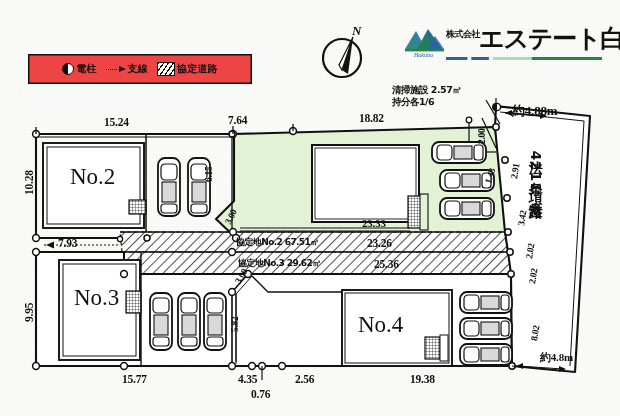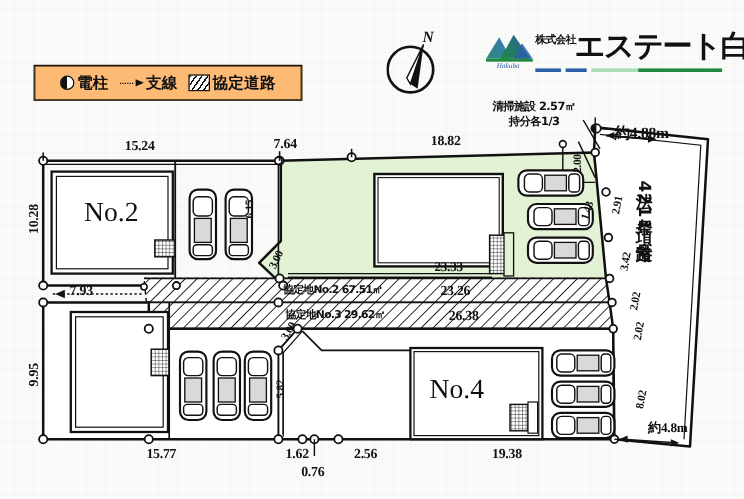--- a/index.html
+++ b/index.html
@@ -20,23 +20,23 @@
     background:
       repeating-linear-gradient(0deg,rgba(0,0,0,.012) 0 1px,transparent 1px 3px),
       repeating-linear-gradient(90deg,rgba(0,0,0,.012) 0 1px,transparent 1px 3px),
       #fbfbfa;
     pointer-events:none;
   }
 
   
   #legend{
     left:28px;top:54px;width:222px;height:28px;
-    border:1.6px solid #111;background:#fdba74;
+    border:1.6px solid #111;background:#ef4444;
     display:flex;align-items:center;justify-content:center;gap:9px;
-    font-size:13px;font-weight:bold;color:#111;
+    font-size:10px;font-weight:bold;color:#111;
     letter-spacing:.2px;
     box-shadow:0 0 0 .5px #111 inset;
   }
   .lg-item{display:flex;align-items:center;gap:2px;white-space:nowrap;}
   .pole-glyph{
     display:inline-block;width:10px;height:10px;border-radius:50%;
     border:1.6px solid #111;background:
       linear-gradient(90deg,#111 0 50%,#fff 50% 100%);
   }
   .wire-glyph{display:inline-block;width:20px;height:9px;position:relative;}
@@ -92,21 +92,21 @@
   }
   .jp{font-family:"DejaVu Sans","Liberation Sans",sans-serif;font-weight:bold;}
   .kyotei{font-size:9px;letter-spacing:-.6px;}
   .roadtxt{
     font-family:"DejaVu Sans","Liberation Sans",sans-serif;
     font-size:14px;font-weight:bold;color:#111;
     writing-mode:vertical-rl;line-height:1.02;letter-spacing:.5px;
   }
   .seisou{
     font-family:"DejaVu Sans","Liberation Sans",sans-serif;
-    font-size:9.5px;font-weight:bold;color:#111;text-align:center;
+    font-size:9.5px;font-weight:bold;color:#111;
     line-height:11.5px;letter-spacing:-.5px;
   }
 </style>
 </head>
 <body>
 
 <div id="stage">
 
   <div id="paper"></div>
 
@@ -381,57 +381,58 @@
       <svg class="logo-bar" viewBox="0 0 160 5" preserveAspectRatio="none">
         <rect x="0" y="1" width="22" height="3" fill="#2b5fa8"></rect>
         <rect x="26" y="1" width="18" height="3" fill="#2b5fa8"></rect>
         <rect x="48" y="1" width="40" height="3" fill="#a8ddb5"></rect>
         <rect x="88" y="1" width="72" height="3" fill="#1f8a3f"></rect>
       </svg>
     </div>
   </div>
 
   <div class="lbl lotname" style="left:70px;top:165px;">No.2</div>
+  <div class="lbl lotname" style="left:74px;top:285px;line-height:26px;width:44px;text-align:center;">No.3</div>
   <div class="lbl lotname" style="left:358px;top:313px;">No.4</div>
 
   <div class="lbl dim" style="left:104px;top:117px;">15.24</div>
   <div class="lbl dim" style="left:228px;top:115px;">7.64</div>
   <div class="lbl dim" style="left:359px;top:113px;">18.82</div>
 
   <div class="lbl dim vert" style="left:24px;top:195px;transform:rotate(-90deg);">10.28</div>
   <div class="lbl dim vert" style="left:24px;top:322px;transform:rotate(-90deg);">9.95</div>
 
   <div class="lbl dim" style="left:122px;top:374px;">15.77</div>
-  <div class="lbl dim" style="left:238px;top:374px;">1.62</div>
+  <div class="lbl dim" style="left:238px;top:374px;">4.35</div>
   <div class="lbl dim" style="left:283px;top:374px;margin-left:12px;">2.56</div>
   <div class="lbl dim" style="left:251px;top:389px;">0.76</div>
   <div class="lbl dim" style="left:410px;top:374px;">19.38</div>
 
   <div class="lbl dim" style="left:512px;top:104px;font-size:13px;">約4.88m</div>
   <div class="lbl dim-sm vert" style="left:484px;top:182px;transform:rotate(-72deg);">1.43</div>
   <div class="lbl dim-sm vert" style="left:510px;top:178px;transform:rotate(-80deg);">2.91</div>
   <div class="lbl dim-sm vert" style="left:517px;top:225px;transform:rotate(-80deg);">3.42</div>
   <div class="lbl dim-sm vert" style="left:525px;top:258px;transform:rotate(-80deg);">2.02</div>
   <div class="lbl dim-sm vert" style="left:528px;top:283px;transform:rotate(-80deg);">2.02</div>
   <div class="lbl dim-sm vert" style="left:530px;top:340px;transform:rotate(-80deg);">8.02</div>
   <div class="lbl dim" style="left:540px;top:352px;font-size:11px;">約4.8m</div>
 
   <div class="lbl dim-sm vert" style="left:205px;top:182px;transform:rotate(-90deg);">6.15</div>
   <div class="lbl dim-sm vert" style="left:224px;top:222px;transform:rotate(-64deg);">3.00</div>
   <div class="lbl dim" style="left:58px;top:238px;">7.93</div>
   <div class="lbl dim" style="left:367px;top:238px;">23.26</div>
-  <div class="lbl dim" style="left:374px;top:259px;">26.38</div>
+  <div class="lbl dim" style="left:374px;top:259px;">25.36</div>
   <div class="lbl dim" style="left:362px;top:218px;font-size:11px;">23.33</div>
   <div class="lbl dim-sm vert" style="left:478px;top:144px;transform:rotate(-90deg);">2.00</div>
   <div class="lbl dim-sm vert" style="left:234px;top:281px;transform:rotate(-60deg);">3.00</div>
   <div class="lbl dim-sm vert" style="left:231px;top:332px;transform:rotate(-90deg);">5.82</div>
 
   <div class="lbl jp kyotei" style="left:236px;top:238px;">協定地No.2 67.51㎡</div>
   <div class="lbl jp kyotei" style="left:238px;top:259px;">協定地No.3 29.62㎡</div>
 
   <div class="abs seisou" style="left:392px;top:84px;width:106px;">
     <div>清掃施設 2.57㎡</div>
-    <div>持分各1/3</div>
+    <div>持分各1/6</div>
   </div>
 
   <div class="abs roadtxt" style="left:529px;top:150px;height:225px;">法42条1項1号道路</div>
 
 </div>
 
 </body></html>

